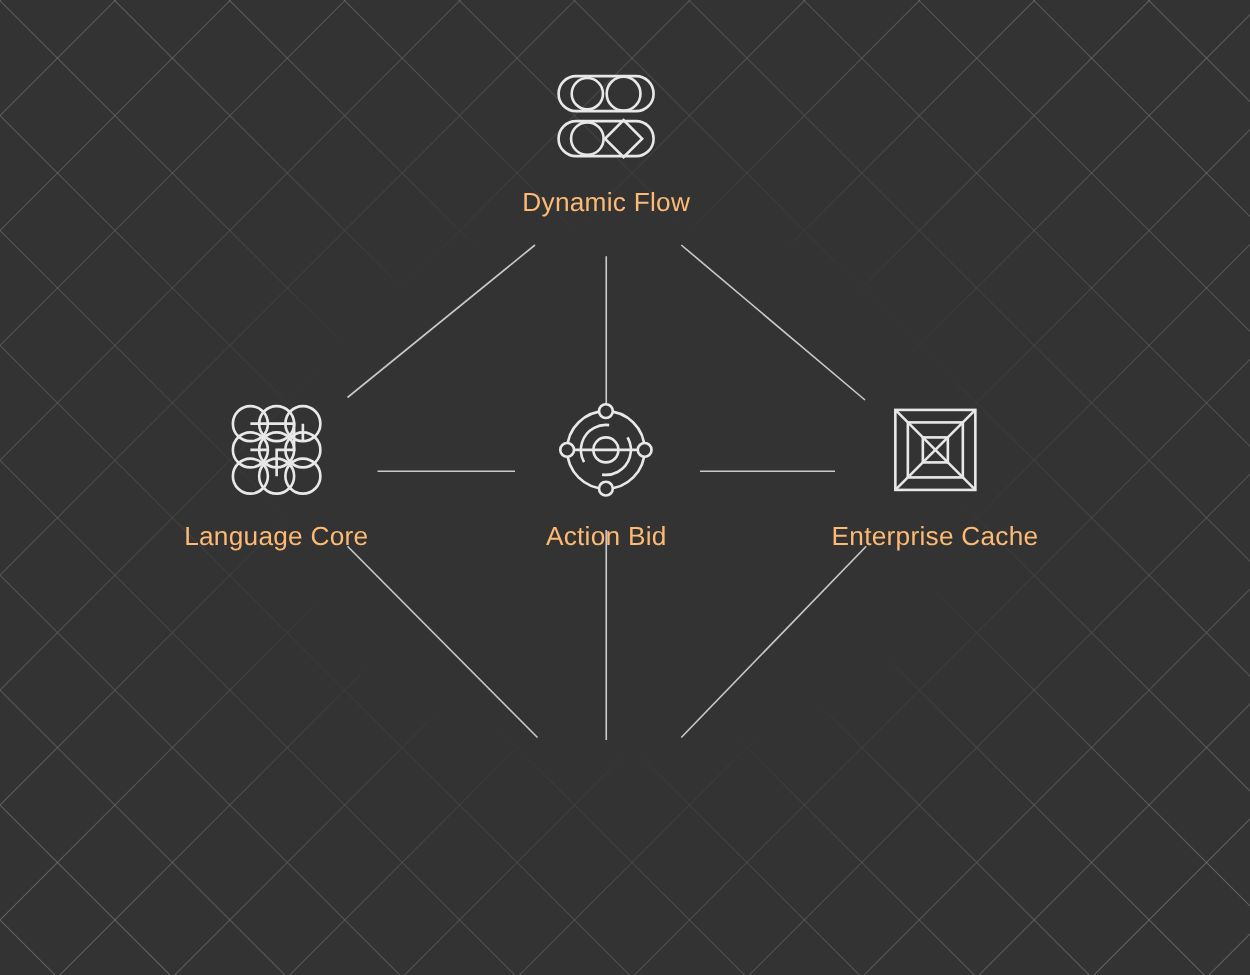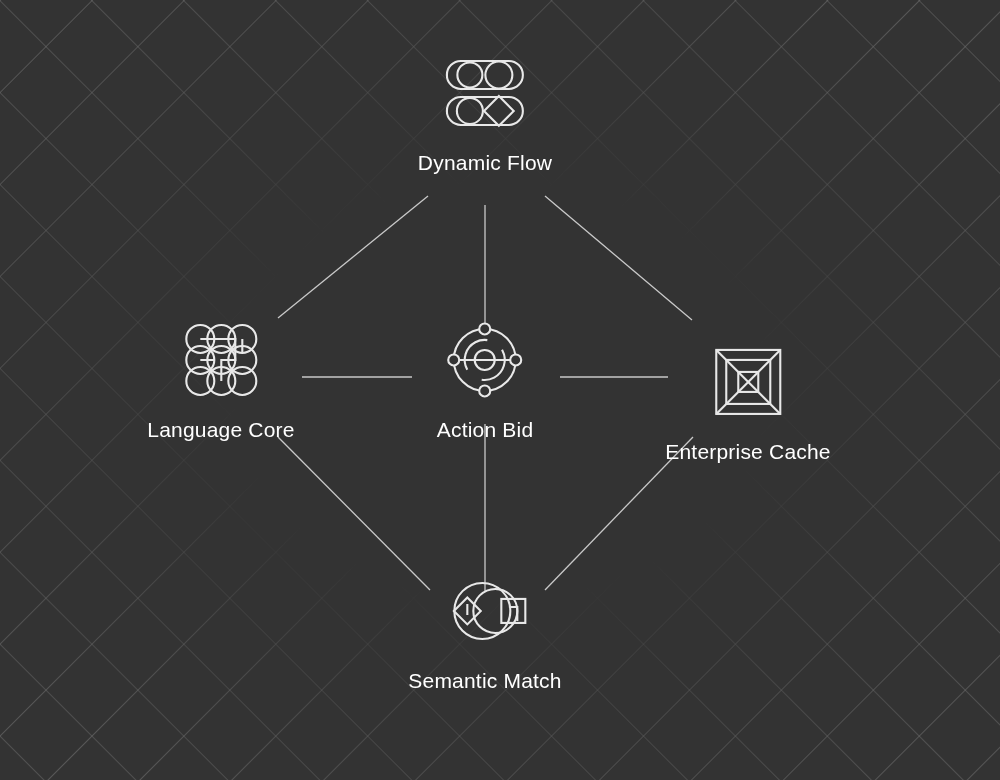--- a/index.html
+++ b/index.html
@@ -48,21 +48,21 @@
 
   .node-icon {
     width:96px; height:96px;
     display:flex;
     align-items:center;
     justify-content:center;
   }
 
   .node-label {
     margin-top:10px;
-    color:#ffffff;
+    color:#fdba74;
     font-size:21px;
     line-height:1.15;
     letter-spacing:0.2px;
     white-space:nowrap;
     text-align:center;
   }
 </style>
 </head>
 <body>
 
@@ -145,41 +145,28 @@
           <line x1="20" y1="48" x2="76" y2="48"></line>
           <circle cx="48" cy="17" r="5.5" fill="#333333"></circle>
           <circle cx="48" cy="79" r="5.5" fill="#333333"></circle>
           <circle cx="17" cy="48" r="5.5" fill="#333333"></circle>
           <circle cx="79" cy="48" r="5.5" fill="#333333"></circle>
         </svg>
       </div>
       <div class="node-label">Action Bid</div>
     </div>
 
-    <div class="node" style="left:748px; top:399px;">
+    <div class="node" style="left:748px; top:377px;">
       <div class="node-icon">
         <svg viewBox="0 0 96 96" width="96" height="96" fill="none" stroke="#e8e8e8" stroke-width="2.1">
           <rect x="16" y="16" width="64" height="64"></rect>
           <rect x="26" y="26" width="44" height="44"></rect>
           <rect x="38" y="38" width="20" height="20"></rect>
           <line x1="16" y1="16" x2="80" y2="80"></line>
           <line x1="80" y1="16" x2="16" y2="80"></line>
         </svg>
       </div>
       <div class="node-label">Enterprise Cache</div>
     </div>
 
-    <div class="node" style="left:485px; top:628px;">
-      <div class="node-icon">
-        <svg viewBox="0 0 96 96" width="96" height="96" fill="none" stroke="#e8e8e8" stroke-width="2.1">
-          <circle cx="45" cy="48" r="28"></circle>
-          <circle cx="58" cy="48" r="22"></circle>
-          <rect x="20.5" y="38.5" width="19" height="19" transform="rotate(45 30 48)"></rect>
-          <line x1="30" y1="41" x2="30" y2="52"></line>
-          <rect x="64" y="36" width="24" height="24"></rect>
-          <path d="M72 44 H80 V58"></path>
-        </svg>
-      </div>
-      <div class="node-label">Semantic Match</div>
-    </div>
 
   </div>
 </div>
 
 </body></html>

